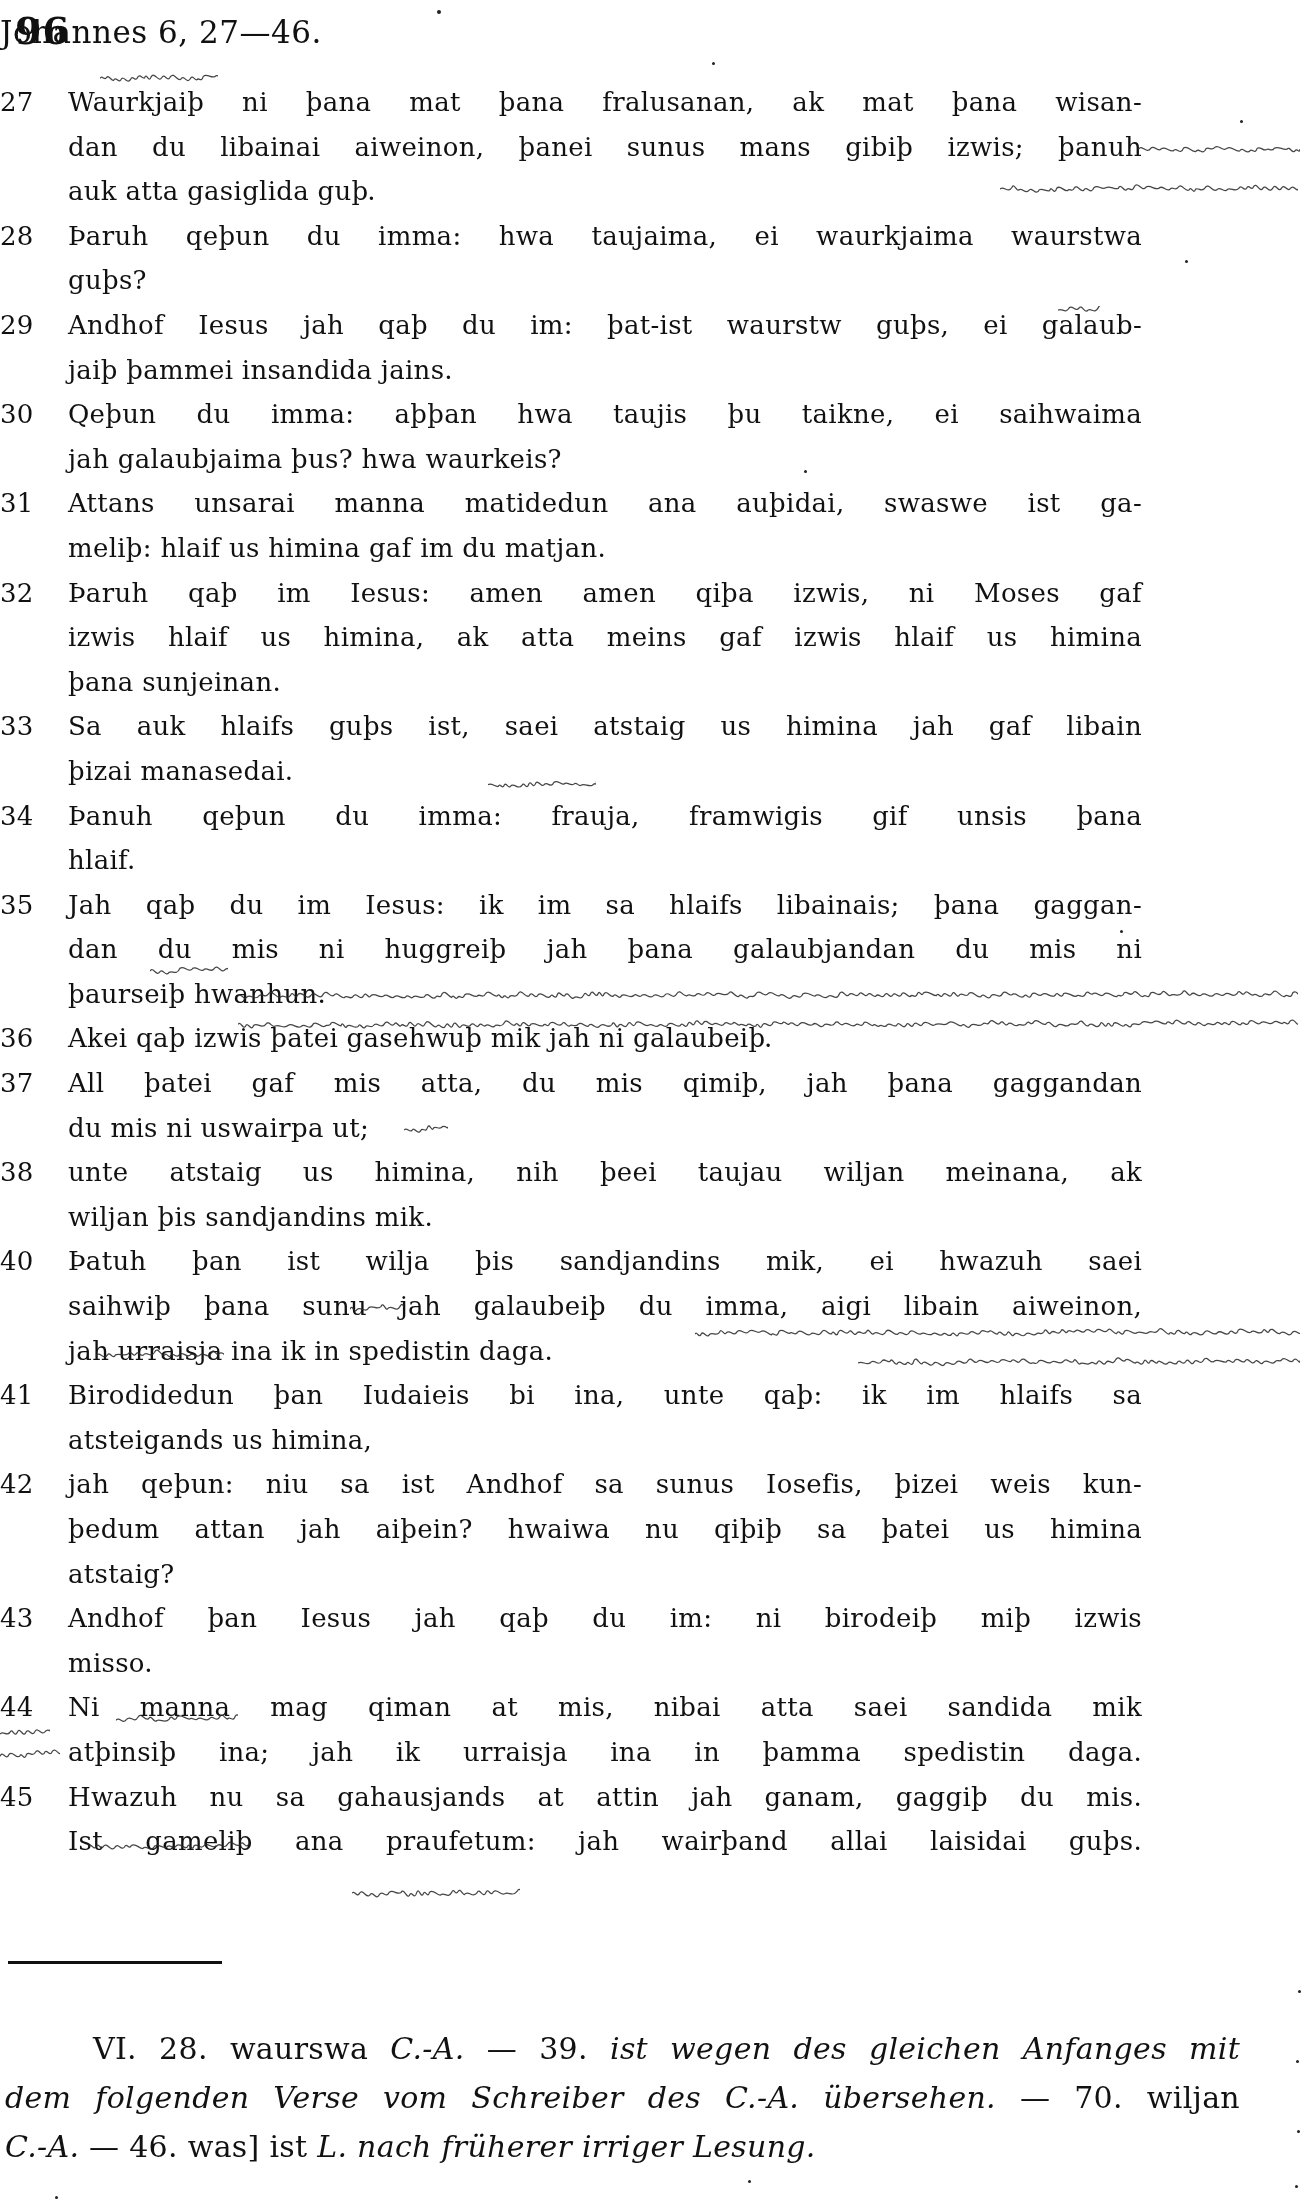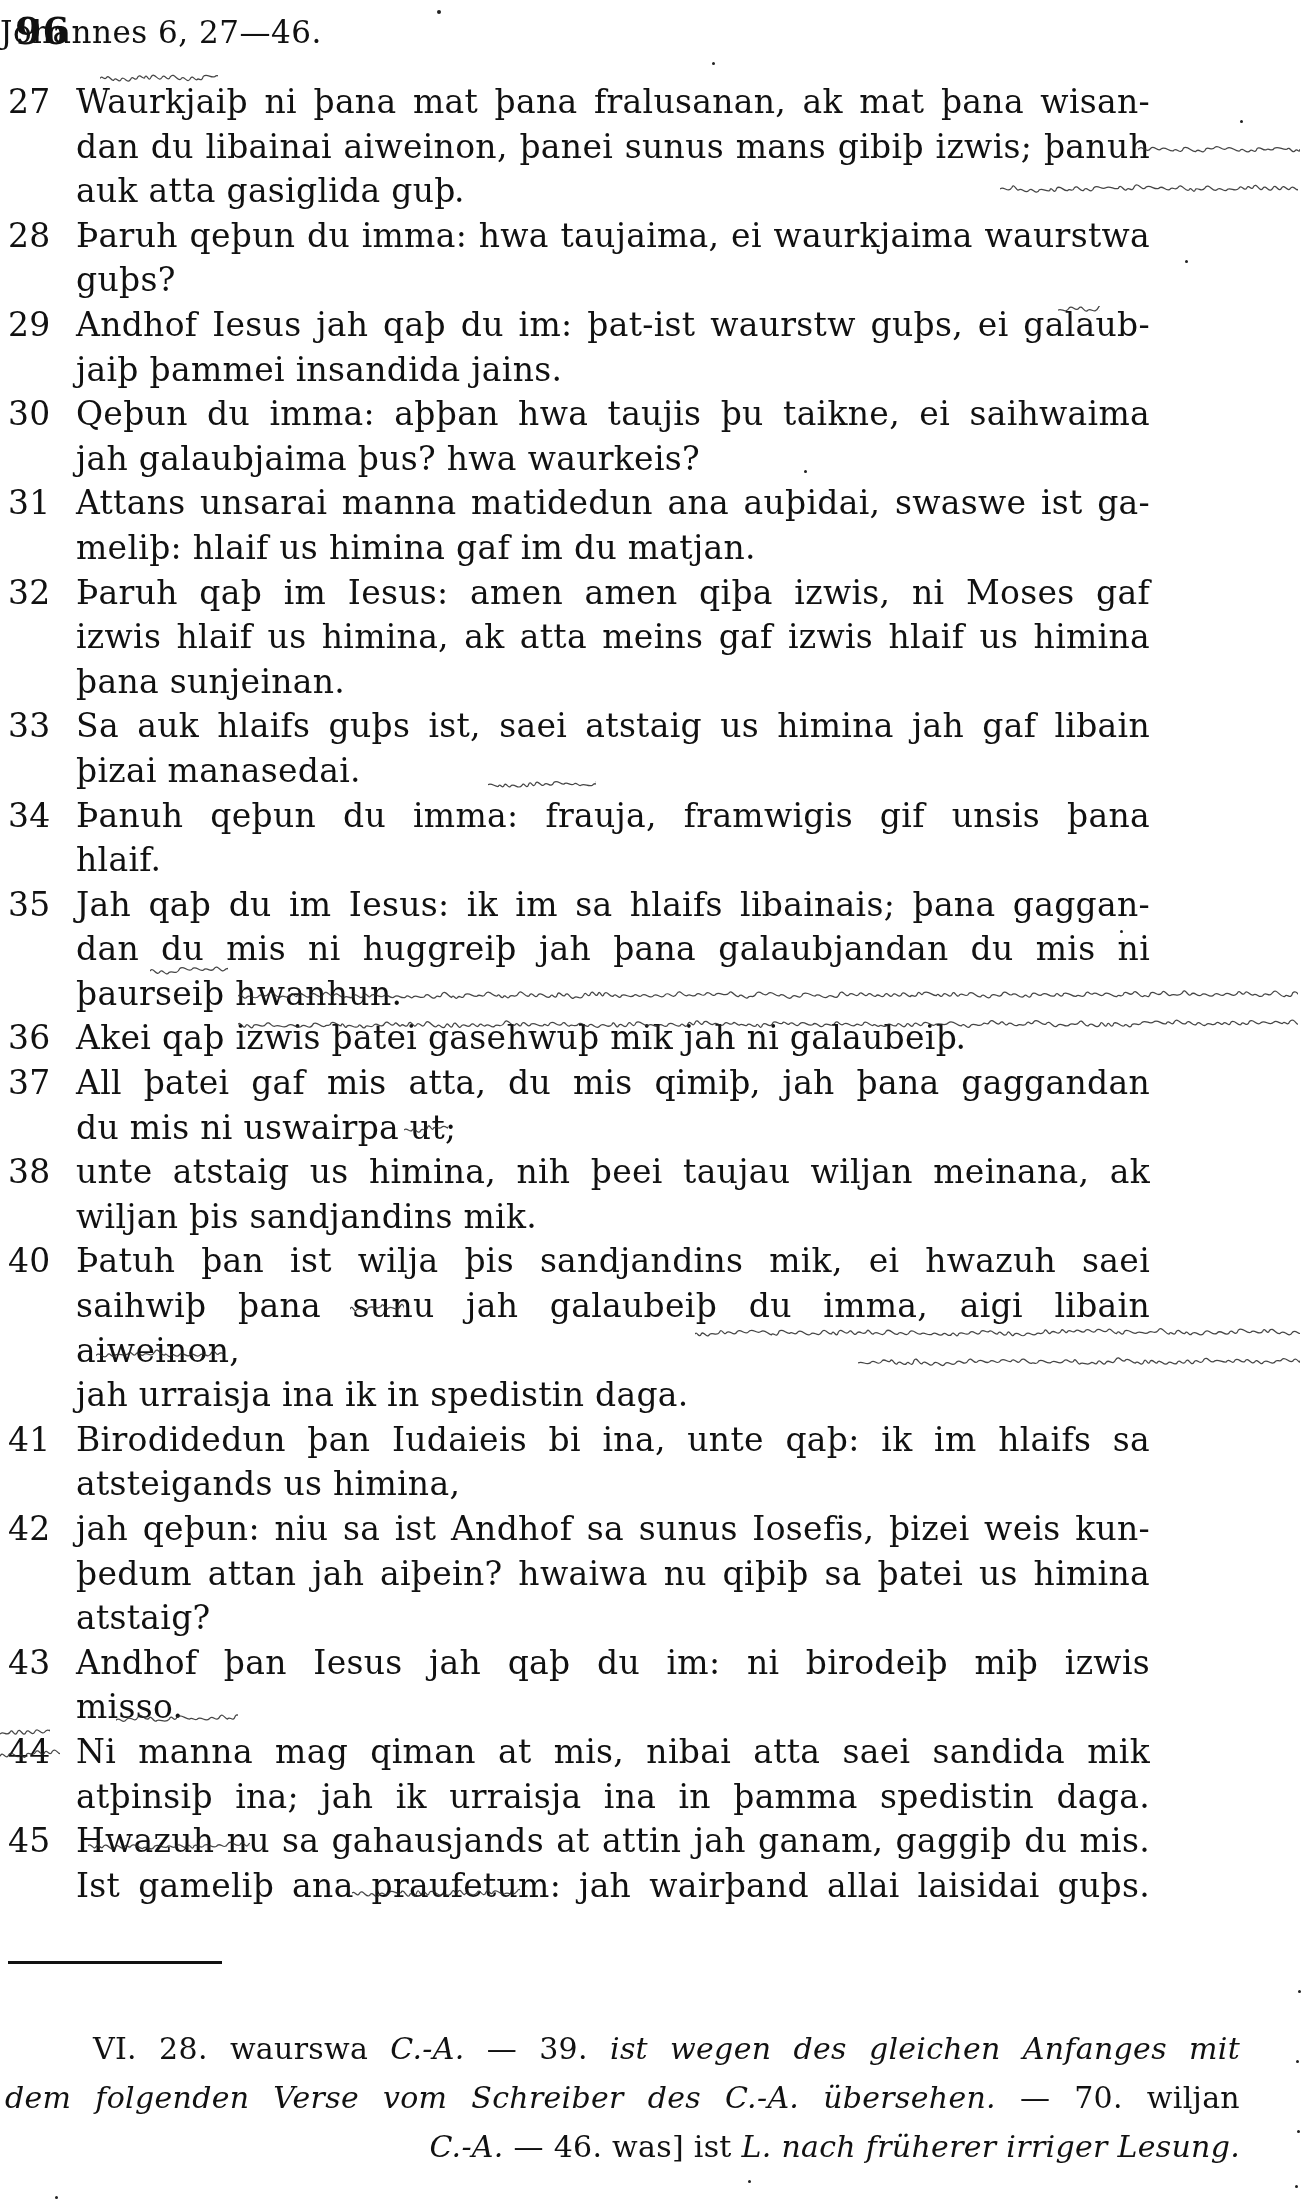--- a/index.html
+++ b/index.html
@@ -16,37 +16,37 @@
   .pagenum{
     position:absolute;left:15px;top:0;
     font-size:38px;font-weight:bold;letter-spacing:1px;
   }
   .running-title{
     position:absolute;left:0;top:6px;width:1150px;
     text-align:left;font-size:31px;letter-spacing:0.5px;
   }
   
   .text-block{
-    position:absolute;left:8px;top:80px;width:1142px;
-    font-size:33px;line-height:44.6px;letter-spacing:0.3px;
+    position:absolute;left:0;top:80px;width:1142px;
+    font-size:26px;line-height:44.6px;letter-spacing:0.3px;
   }
   .verse{position:relative;margin-left:68px;}
   .vnum{position:absolute;left:-68px;top:0;width:58px;text-align:left;}
   .vline{white-space:normal;}
   .vline.j{text-align:justify;text-align-last:justify;}
   
   .annot{position:absolute;pointer-events:none;}
   .annot svg{display:block;}
   
   .fn-rule{position:absolute;left:8px;top:1961px;width:214px;height:3px;background:#111;}
   .footnote{
     position:absolute;left:5px;top:2008px;width:1235px;
     font-size:30px;line-height:49px;letter-spacing:0.3px;
   }
-  .fl{white-space:normal;text-align:right;}
+  .fl{white-space:normal;}
   .fl.j{text-align:justify;text-align-last:justify;}
   .fl.indent{text-indent:88px;margin-top:16px;}
   .seg-i{font-style:italic;}
   .speck{position:absolute;background:#222;border-radius:50%;}
 </style>
 </head>
 <body>
 
 <div class="page">
 

